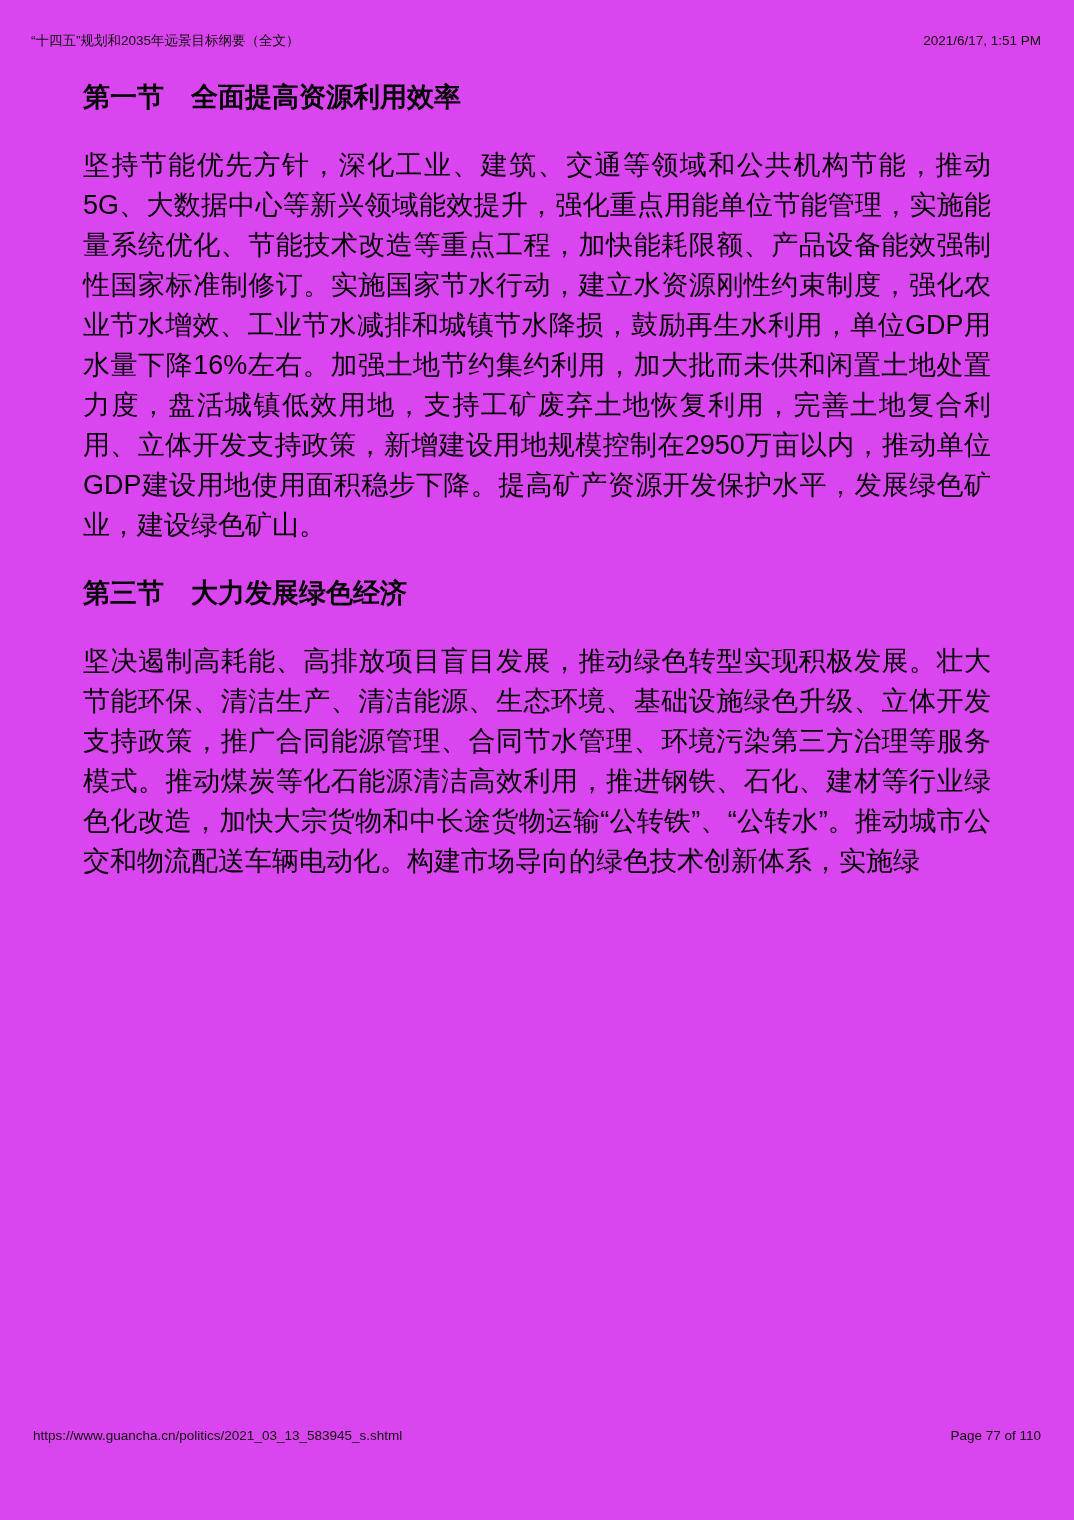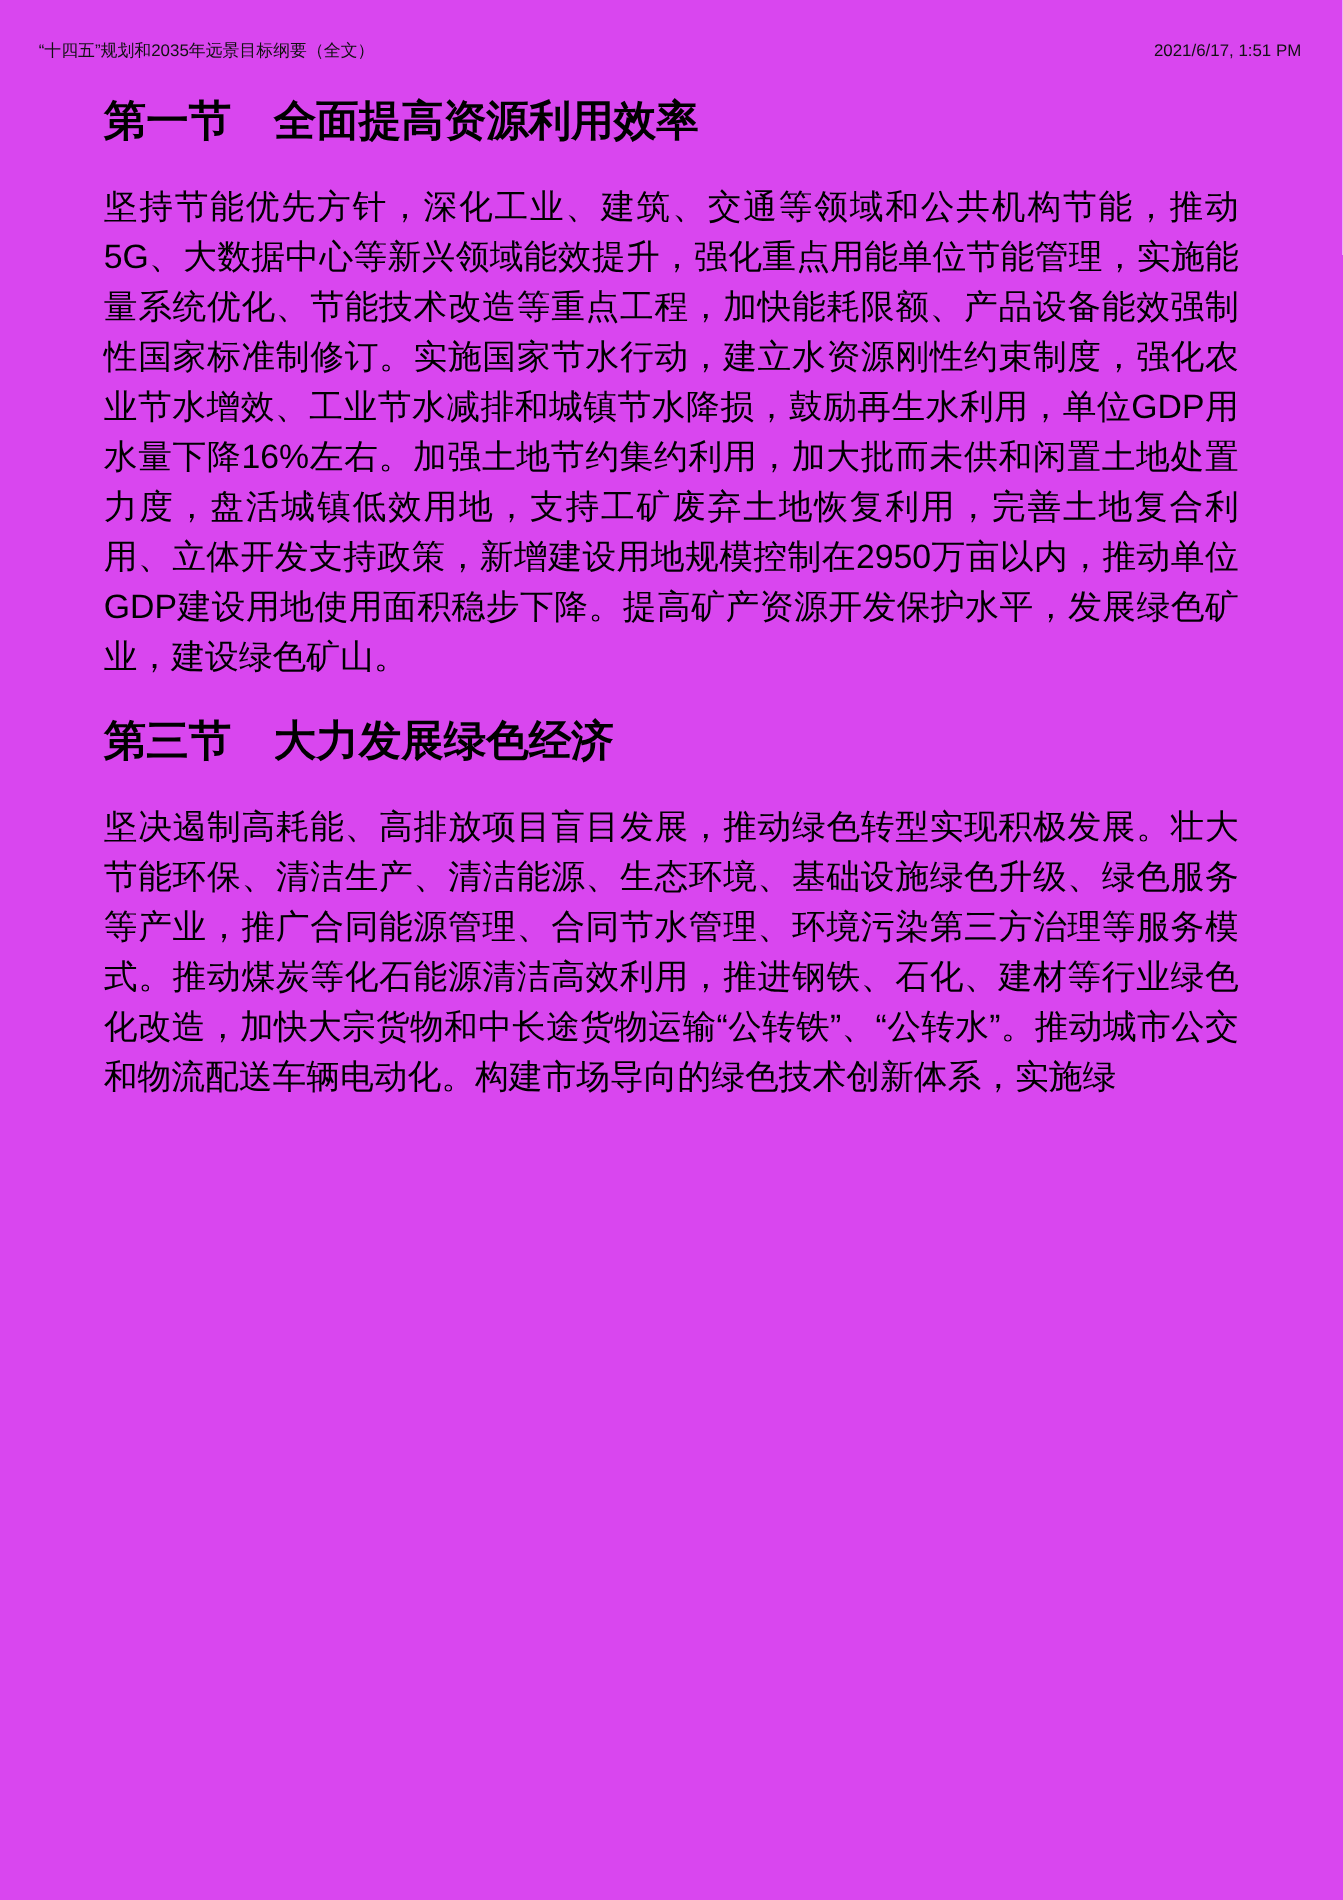--- a/index.html
+++ b/index.html
@@ -51,37 +51,41 @@
     color: #000000;
   }
   .doc-body > :first-child {
     margin-top: 0;
   }
   .para {
     margin: 28px 0;
   }
   .section-heading {
     margin: 28px 0;
-    font-size: 34px;
+    font-size: 27px;
     font-weight: 600;
     line-height: 40px;
     text-align: left;
   }
 </style>
 </head>
 <body>
 
 <div class="page">
 
   <div class="print-header">
     <span>“十四五”规划和2035年远景目标纲要（全文）</span>
     <span>2021/6/17, 1:51 PM</span>
   </div>
 
   <div class="doc-body">
     <h2 class="section-heading">第一节　全面提高资源利用效率</h2>
     <p class="para">坚持节能优先方针，深化工业、建筑、交通等领域和公共机构节能，推动5G、大数据中心等新兴领域能效提升，强化重点用能单位节能管理，实施能量系统优化、节能技术改造等重点工程，加快能耗限额、产品设备能效强制性国家标准制修订。实施国家节水行动，建立水资源刚性约束制度，强化农业节水增效、工业节水减排和城镇节水降损，鼓励再生水利用，单位GDP用水量下降16%左右。加强土地节约集约利用，加大批而未供和闲置土地处置力度，盘活城镇低效用地，支持工矿废弃土地恢复利用，完善土地复合利用、立体开发支持政策，新增建设用地规模控制在2950万亩以内，推动单位GDP建设用地使用面积稳步下降。提高矿产资源开发保护水平，发展绿色矿业，建设绿色矿山。</p>
     <h2 class="section-heading">第三节　大力发展绿色经济</h2>
-    <p class="para">坚决遏制高耗能、高排放项目盲目发展，推动绿色转型实现积极发展。壮大节能环保、清洁生产、清洁能源、生态环境、基础设施绿色升级、绿色服务等产业，推广合同能源管理、合同节水管理、环境污染第三方治理等服务模式。推动煤炭等化石能源清洁高效利用，推进钢铁、石化、建材等行业绿色化改造，加快大宗货物和中长途货物运输“公转铁”、“公转水”。推动城市公交和物流配送车辆电动化。构建市场导向的绿色技术创新体系，实施绿</p>
+    <p class="para">坚决遏制高耗能、高排放项目盲目发展，推动绿色转型实现积极发展。壮大节能环保、清洁生产、清洁能源、生态环境、基础设施绿色升级、立体开发支持政策，推广合同能源管理、合同节水管理、环境污染第三方治理等服务模式。推动煤炭等化石能源清洁高效利用，推进钢铁、石化、建材等行业绿色化改造，加快大宗货物和中长途货物运输“公转铁”、“公转水”。推动城市公交和物流配送车辆电动化。构建市场导向的绿色技术创新体系，实施绿</p>
   </div>
 
+  <div class="print-footer">
+    <span>https://www.guancha.cn/politics/2021_03_13_583945_s.shtml</span>
+    <span>Page 77 of 110</span>
+  </div>
 
 </div>
 
 </body></html>

